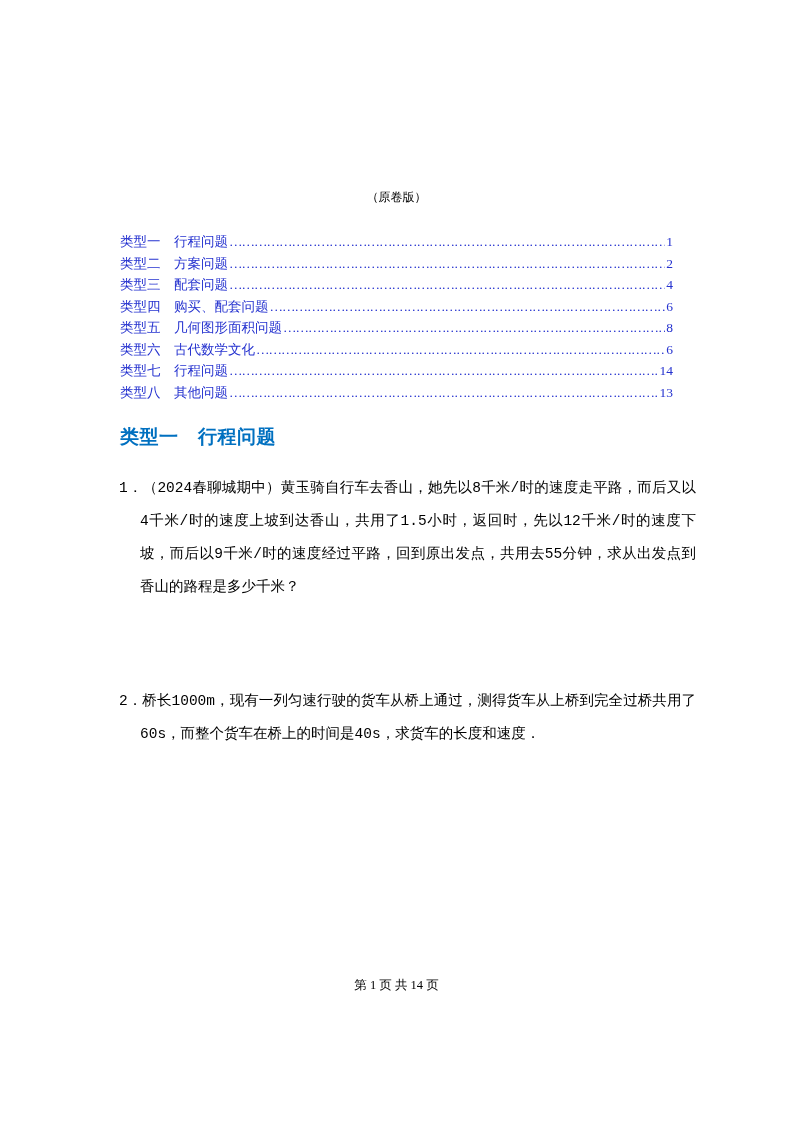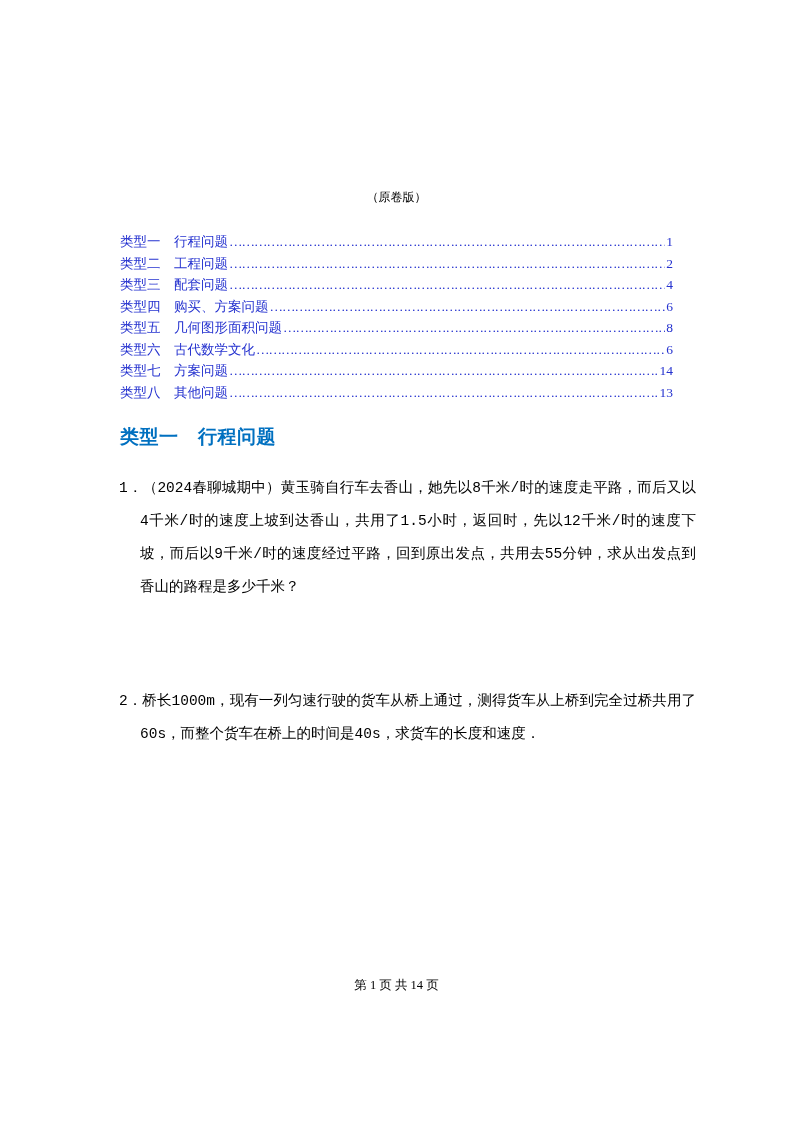--- a/index.html
+++ b/index.html
@@ -74,46 +74,46 @@
 
   <div class="subtitle">（原卷版）</div>
 
   <div class="toc">
     <div class="toc-row">
       <span class="toc-label">类型一　行程问题</span>
       <span class="toc-dots">………………………………………………………………………………………………………………………………………………</span>
       <span class="toc-page">1</span>
     </div>
     <div class="toc-row">
-      <span class="toc-label">类型二　工程问题 </span>
+      <span class="toc-label">类型二　方案问题 </span>
       <span class="toc-dots">………………………………………………………………………………………………………………………………………………</span>
       <span class="toc-page">2</span>
     </div>
     <div class="toc-row">
       <span class="toc-label">类型三　配套问题</span>
       <span class="toc-dots">………………………………………………………………………………………………………………………………………………</span>
       <span class="toc-page">4</span>
     </div>
     <div class="toc-row">
-      <span class="toc-label">类型四　购买、方案问题</span>
+      <span class="toc-label">类型四　购买、配套问题</span>
       <span class="toc-dots">………………………………………………………………………………………………………………………………………………</span>
       <span class="toc-page">6</span>
     </div>
     <div class="toc-row">
       <span class="toc-label">类型五　几何图形面积问题</span>
       <span class="toc-dots">………………………………………………………………………………………………………………………………………………</span>
       <span class="toc-page">8</span>
     </div>
     <div class="toc-row">
       <span class="toc-label">类型六　古代数学文化</span>
       <span class="toc-dots">………………………………………………………………………………………………………………………………………………</span>
       <span class="toc-page">6</span>
     </div>
     <div class="toc-row">
-      <span class="toc-label">类型七　方案问题</span>
+      <span class="toc-label">类型七　行程问题</span>
       <span class="toc-dots">………………………………………………………………………………………………………………………………………………</span>
       <span class="toc-page">14</span>
     </div>
     <div class="toc-row">
       <span class="toc-label">类型八　其他问题</span>
       <span class="toc-dots">………………………………………………………………………………………………………………………………………………</span>
       <span class="toc-page">13</span>
     </div>
   </div>
 

